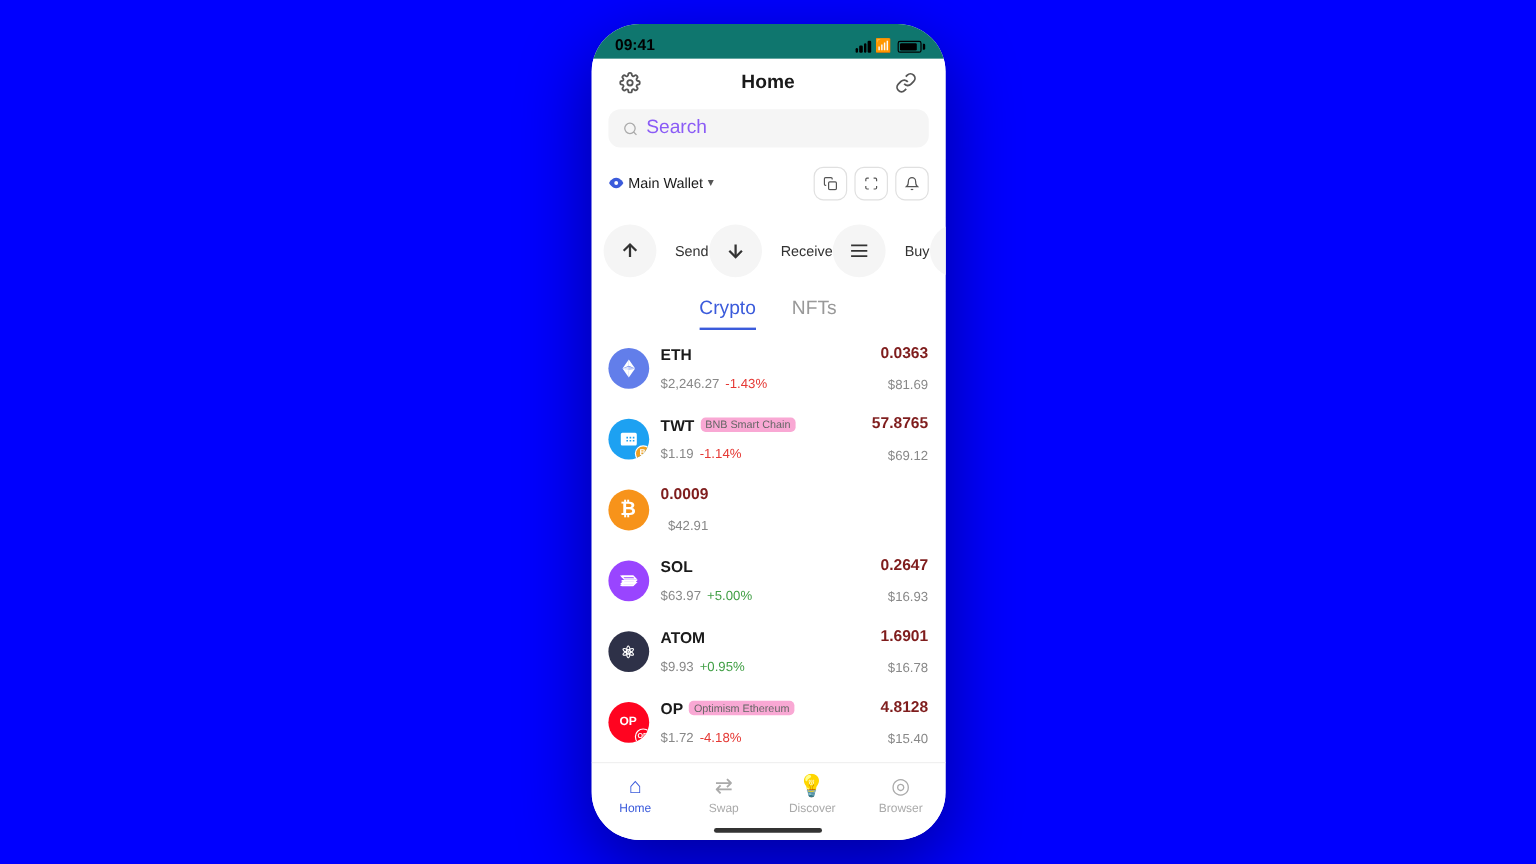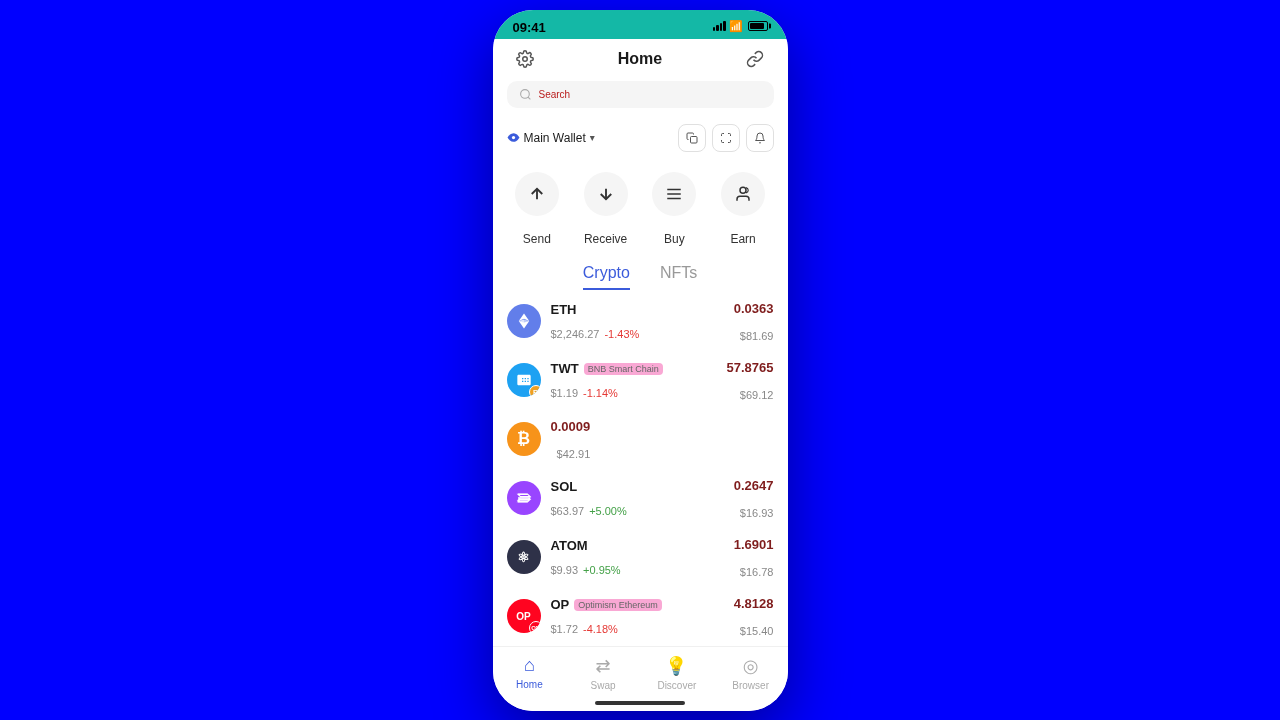--- a/index.html
+++ b/index.html
@@ -20,23 +20,23 @@
       box-shadow: 0 20px 60px rgba(0,0,0,0.4);
       min-height: 680px;
       position: relative;
       display: flex;
       flex-direction: column;
     }
     
     .status-bar {
       display: flex;
       justify-content: space-between;
-      align-items: flex-start;
+      align-items: flex-end;
       padding: 10px 20px 4px;
-      background: #14b8a6;
+      background: #0f766e;
     }
     .status-time {
       font-size: 13px;
       font-weight: 600;
       color: #000;
     }
     .status-icons {
       display: flex;
       align-items: center;
       gap: 4px;
@@ -113,37 +113,36 @@
     }
     .search-bar {
       display: flex;
       align-items: center;
       background: #f5f5f5;
       border-radius: 10px;
       padding: 7px 12px;
       gap: 7px;
     }
     .search-bar-text {
-      font-size: 10px;
-      color: #b91c1c;
+      font-size: 16px;
+      color: #8b5cf6;
     }
     
     .wallet-section {
       padding: 6px 14px 10px;
       background: #fff;
     }
     .wallet-header {
       display: flex;
       justify-content: space-between;
       align-items: center;
       margin-bottom: 4px;
     }
     .wallet-name-row {
       display: flex;
-      align-items: center;
       gap: 4px;
       color: #3b5bdb;
       font-size: 12px;
     }
     .wallet-actions {
       display: flex;
       gap: 6px;
     }
     .wallet-action-btn {
       width: 28px;
@@ -166,21 +165,21 @@
     }
     
     .action-buttons {
       display: flex;
       justify-content: space-around;
       padding: 6px 10px 12px;
       background: #fff;
     }
     .action-btn {
       display: flex;
-      flex-direction: column;
+      flex-direction: row;
       align-items: center;
       gap: 16px;
       cursor: pointer;
     }
     .action-icon {
       width: 44px;
       height: 44px;
       border-radius: 50%;
       background: #f5f5f5;
       display: flex;

